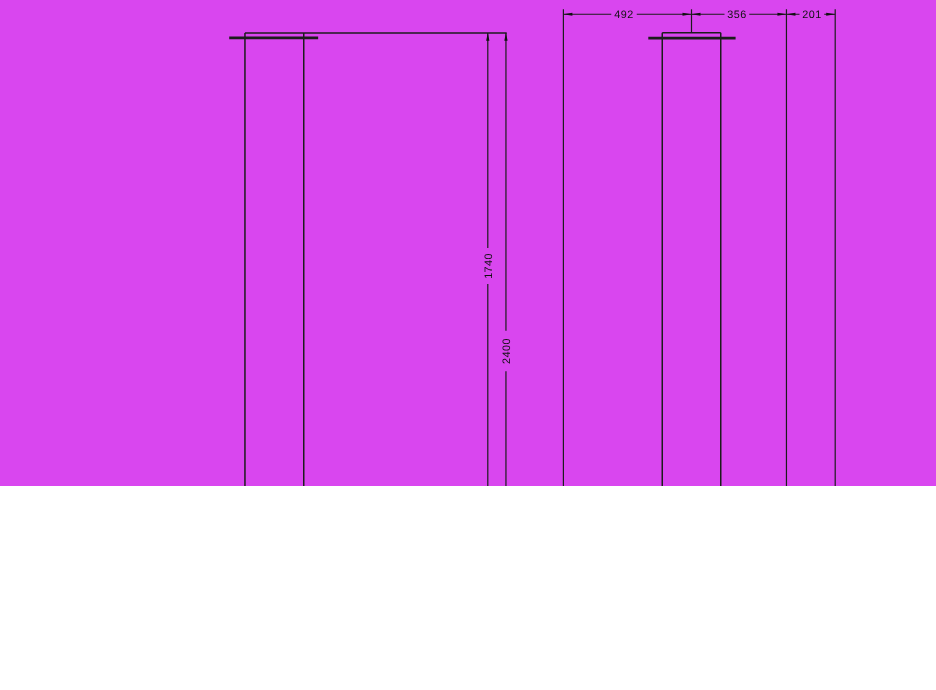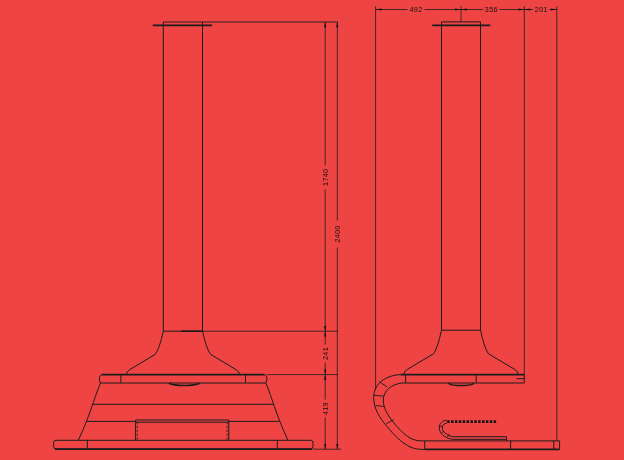--- a/index.html
+++ b/index.html
@@ -1,16 +1,16 @@
 <!DOCTYPE html>
 <html><head>
 <meta charset="utf-8">
 <style>
   html,body{margin:0;padding:0;background:#fff;}
-  #page{width:624px;height:460px;position:relative;background:#ef4444;overflow:hidden;}
+  #page{width:624px;height:324px;position:relative;background:#d946ef;overflow:hidden;}
   svg{display:block;}
   text{font-family:"Liberation Sans",sans-serif;font-size:7.2px;letter-spacing:0.3px;fill:#111;}
 </style>
 </head>
 <body>
 
 <div id="page">
 <svg width="624" height="460" viewBox="0 0 624 460">
 <g fill="none" stroke="#1c1c1c" stroke-width="1" stroke-linecap="butt">
 

